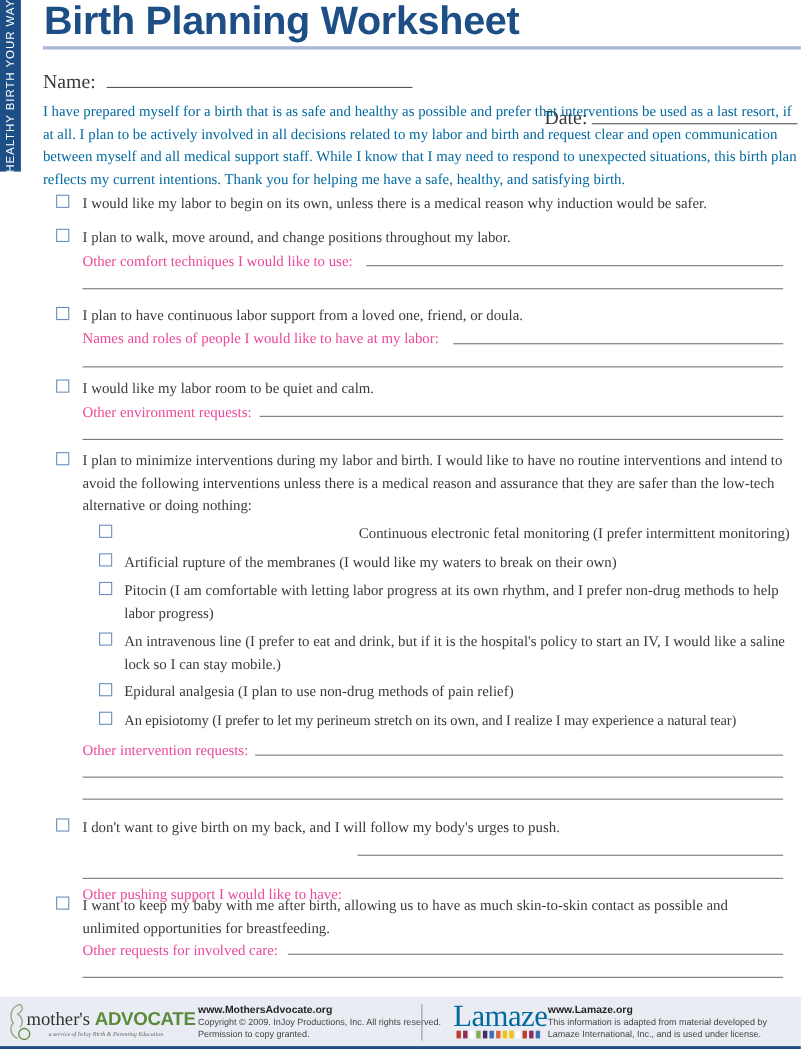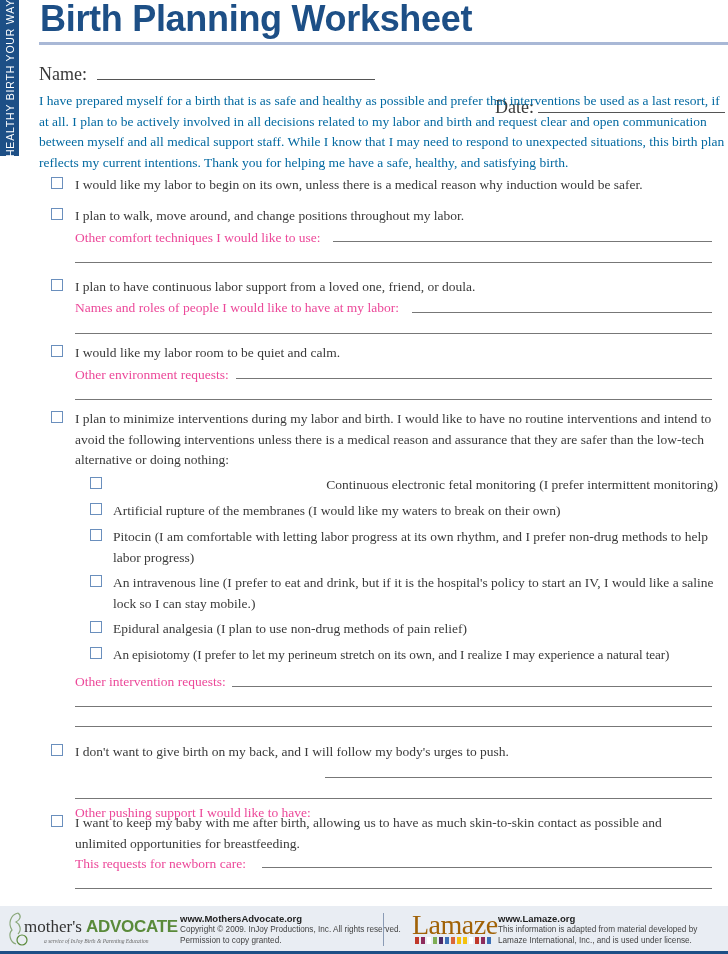--- a/index.html
+++ b/index.html
@@ -62,21 +62,21 @@
     position: absolute; left: 44px; top: 938px; font-size: 5.5px; font-style: italic; color: #666;
   }
   .ft-block {
     position: absolute; font-family: "Liberation Sans", "DejaVu Sans", sans-serif;
     font-size: 8.2px; line-height: 11px; color: #444;
   }
   .ft-block .url { font-weight: bold; font-size: 9.5px; color: #222; }
   .divider { position: absolute; left: 383px; top: 913px; width: 1px; height: 33px; background: #8a9bb5; }
   .lamaze {
     position: absolute; left: 412px; top: 909px;
-    font-family: "Liberation Serif", serif; font-size: 28px; color: #a16207; letter-spacing: -0.5px;
+    font-family: "Liberation Serif", serif; font-size: 28px; color: #0369a1; letter-spacing: -0.5px;
   }
   .lamaze-strip { position: absolute; left: 415px; top: 937px; height: 7px; display: flex; gap: 2px; }
   .lamaze-strip i { display: block; width: 4px; height: 7px; }
 </style>
 </head>
 <body>
 
 <div class="side-tab">
   <span>HEALTHY BIRTH YOUR WAY</span>
 </div>
@@ -143,21 +143,21 @@
 <div class="line" style="left:75px;top:726px;width:637px;"></div>
 
 <div class="cb" style="left:51px;top:744px;"></div>
 <div class="item" style="left:75px;top:742px;width:645px;">I don't want to give birth on my back, and I will follow my body's urges to push.</div>
 <div class="prompt" style="left:75px;top:763px;margin-top:40px;">Other pushing support I would like to have:</div>
 <div class="line" style="left:325px;top:777px;width:387px;"></div>
 <div class="line" style="left:75px;top:798px;width:637px;"></div>
 
 <div class="cb" style="left:51px;top:815px;"></div>
 <div class="item" style="left:75px;top:813px;width:640px;">I want to keep my baby with me after birth, allowing us to have as much skin-to-skin contact as possible and unlimited opportunities for breastfeeding.</div>
-<div class="prompt" style="left:75px;top:854px;">This requests for newborn care:</div>
+<div class="prompt" style="left:75px;top:854px;">Other requests for involved care:</div>
 <div class="line" style="left:262px;top:867px;width:450px;"></div>
 <div class="line" style="left:75px;top:888px;width:637px;"></div>
 
 <div class="footer"></div>
 <div class="footer-bar"></div>
 
 <svg style="position:absolute;left:4px;top:910px;" width="26" height="38">
   <path d="M14 3 C6 5 4 14 8 20 C4 24 6 32 12 34 M14 3 C18 6 16 10 12 12 C16 14 18 20 14 24" fill="none" stroke="#8aa87a" stroke-width="1.2"></path>
   <circle cx="18" cy="30" r="5" fill="none" stroke="#5a8a3a" stroke-width="1.2"></circle>
 </svg>

